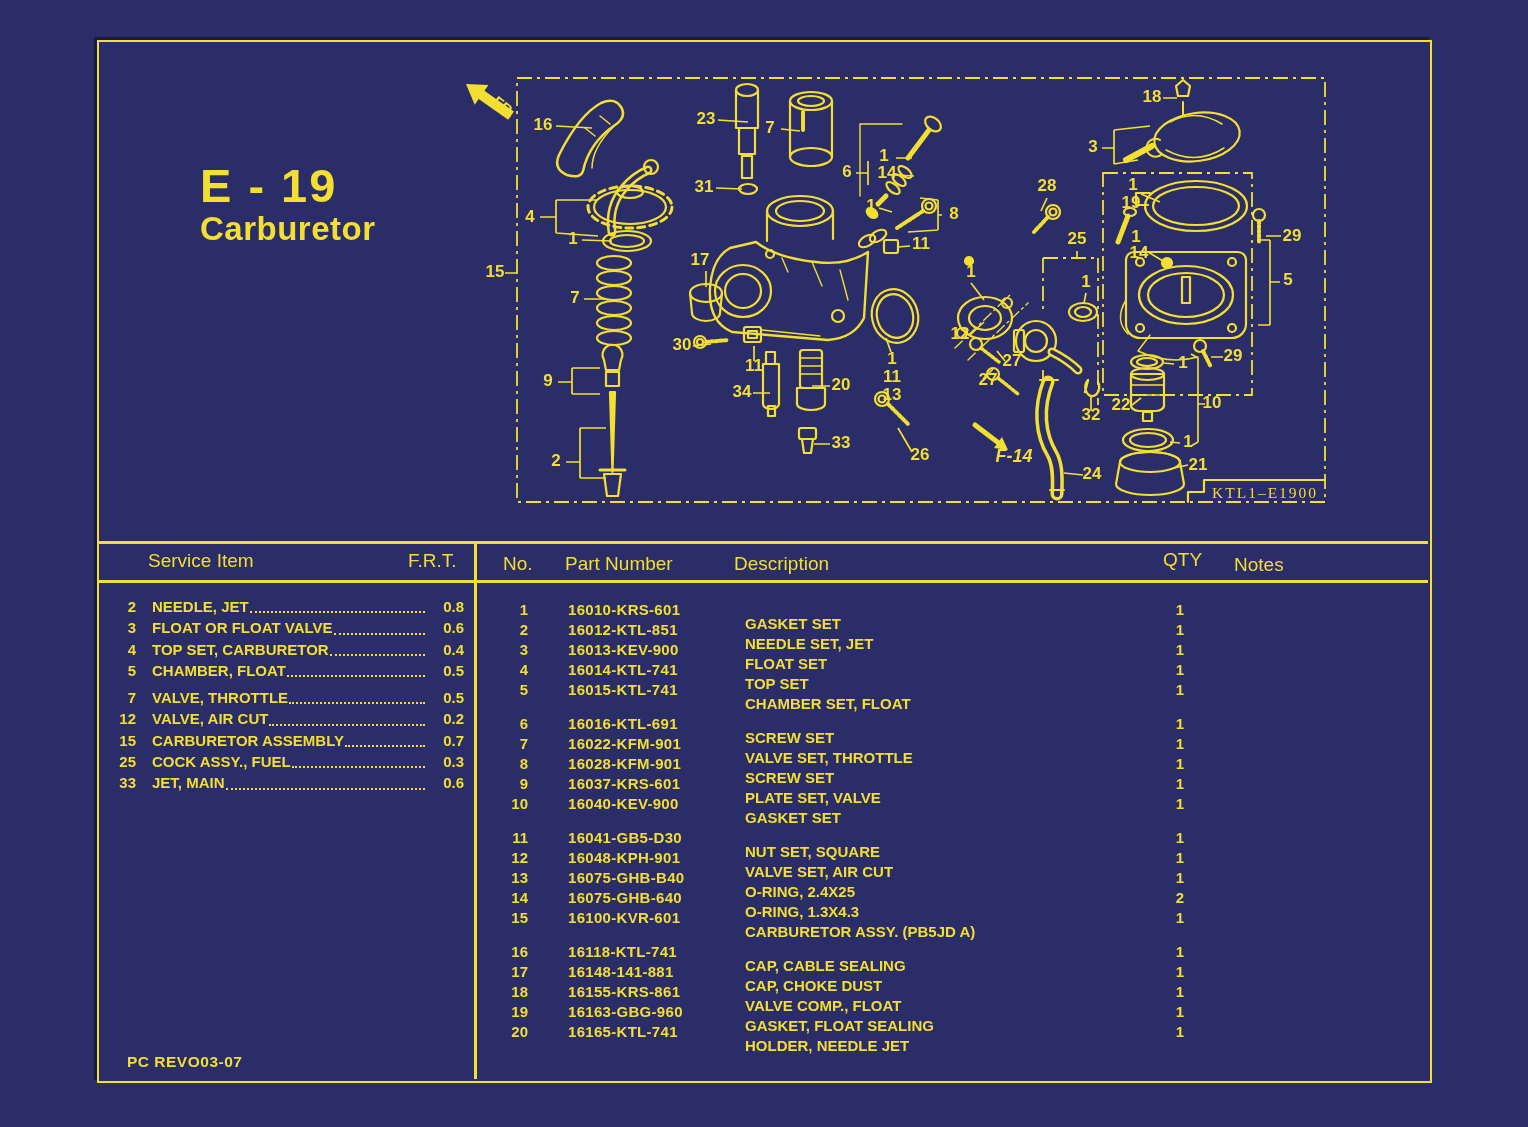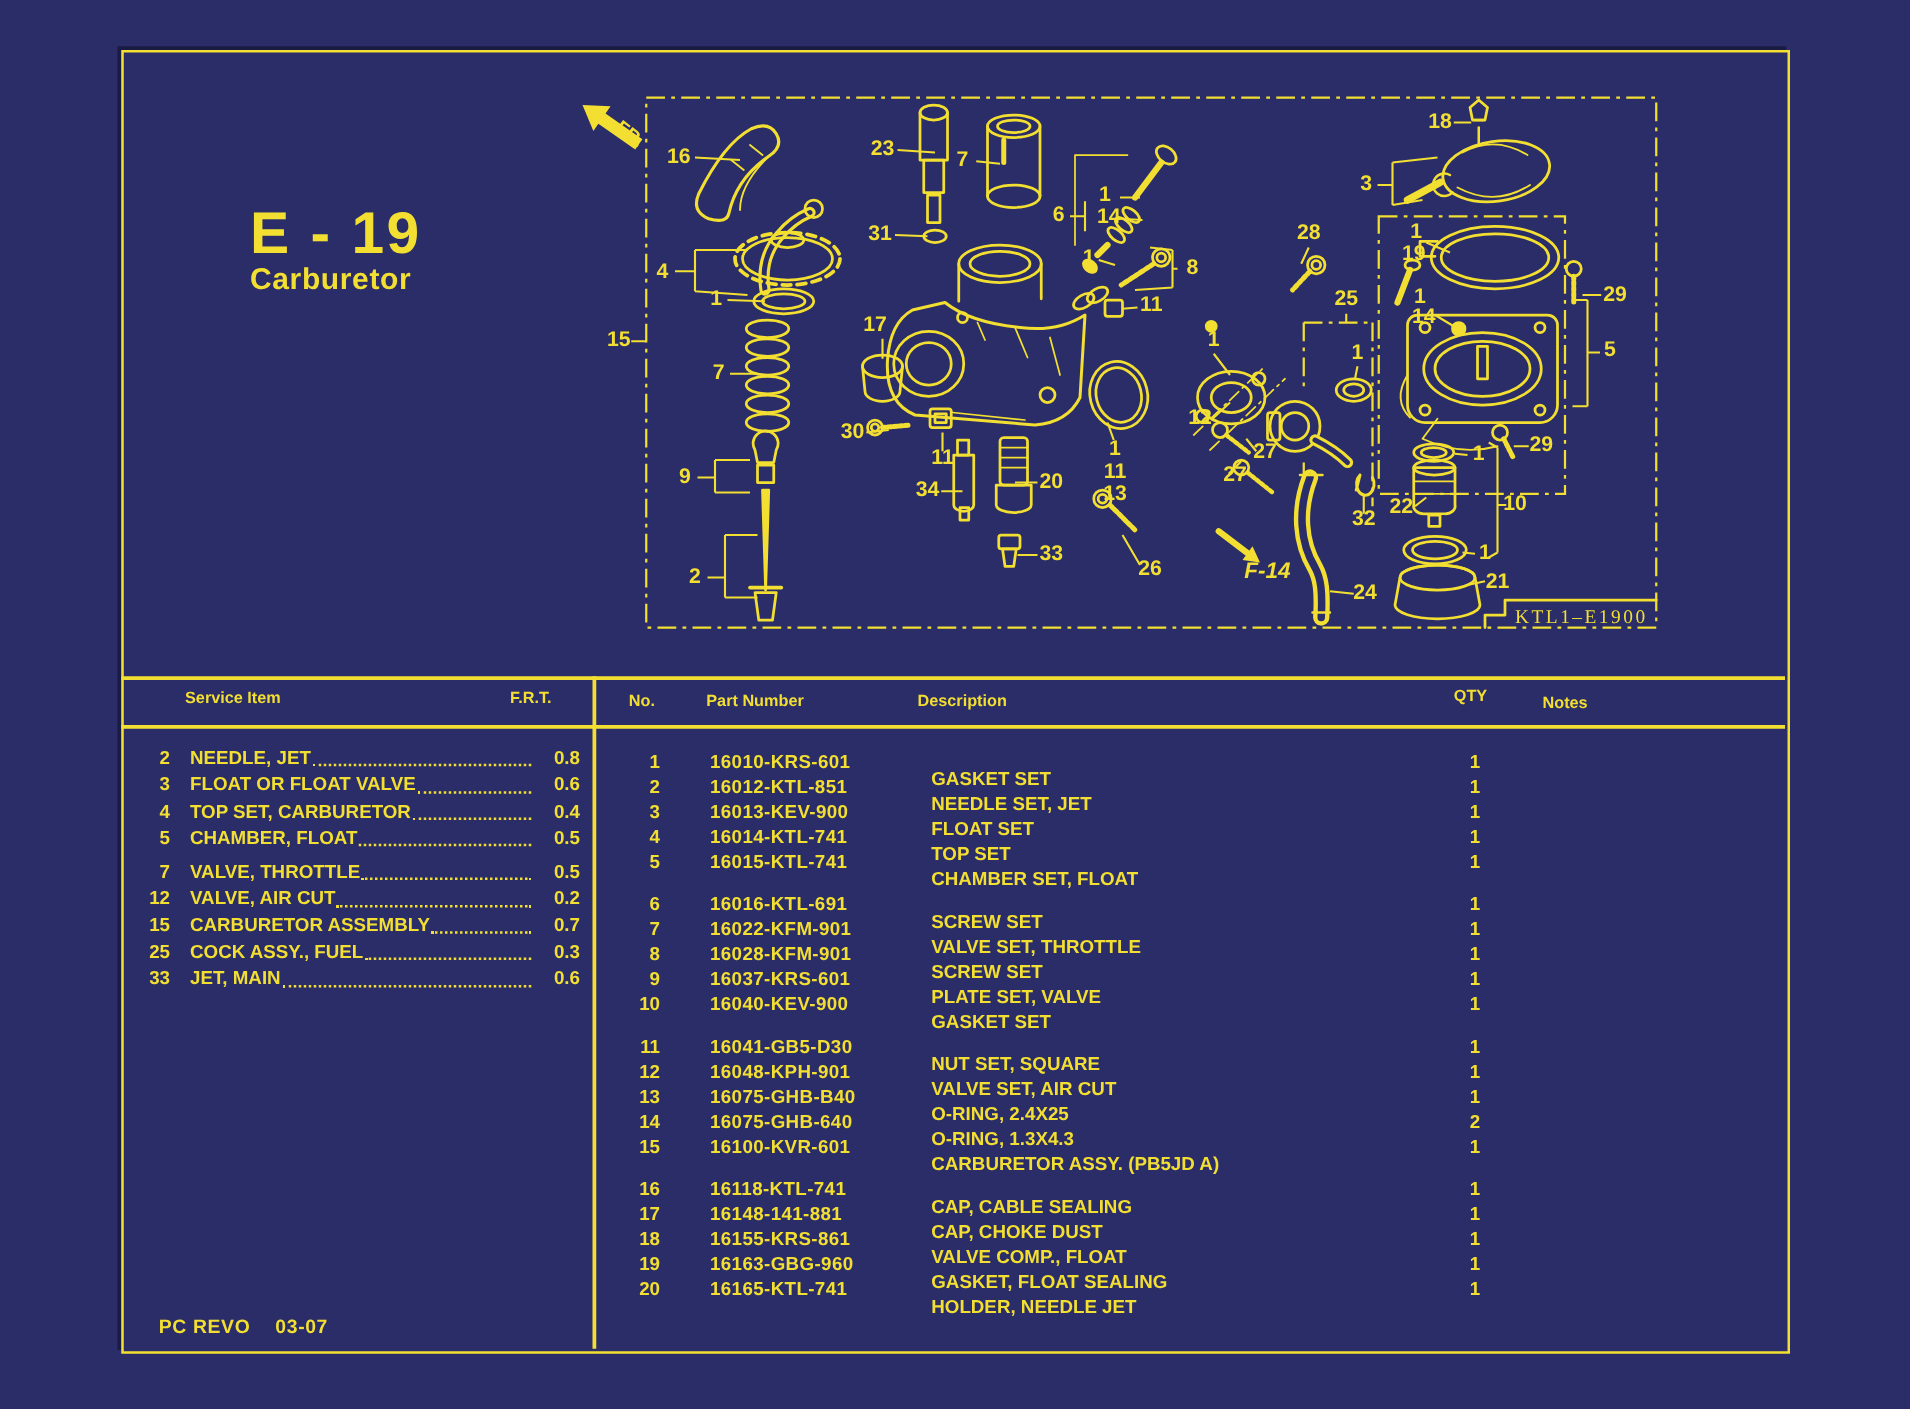--- a/index.html
+++ b/index.html
@@ -3,24 +3,24 @@
 <meta charset="utf-8">
 <style>
   html,body{margin:0;padding:0;background:#2b2d69;}
   .page{position:relative;width:1528px;height:1127px;background:#2b2d69;overflow:hidden;
         font-family:"Liberation Sans",sans-serif;color:#f2df31;}
   .frame{position:absolute;left:97px;top:40px;width:1331px;height:1039px;
          border:2.5px solid #f2df31;box-shadow:-3px -3px 0 rgba(12,12,34,.55);}
   .hline{position:absolute;background:#f2df31;height:2.5px;}
   .vline{position:absolute;background:#f2df31;width:2.5px;}
   .title-code{position:absolute;left:200px;top:158px;font-size:47px;font-weight:bold;letter-spacing:2px;}
-  .title-name{position:absolute;left:200px;top:210px;font-size:24px;font-weight:bold;letter-spacing:.5px;}
-  .hdr{position:absolute;font-size:13px;font-weight:bold;white-space:nowrap;}
+  .title-name{position:absolute;left:200px;top:210px;font-size:33px;font-weight:bold;letter-spacing:.5px;}
+  .hdr{position:absolute;font-size:19px;font-weight:normal;white-space:nowrap;}
   .footer{position:absolute;left:127px;top:1053px;font-size:15.5px;font-weight:bold;letter-spacing:.5px;}
-  .footer .date{margin-left:20px;}
+  .footer .date{}
   
   .service-body{position:absolute;left:108px;top:596px;width:356px;font-size:15px;font-weight:bold;}
   .sgroup + .sgroup{margin-top:6px;}
   .srow{display:flex;height:21.3px;line-height:21.3px;white-space:nowrap;}
   .sno{width:28px;text-align:right;margin-right:16px;flex:none;}
   .leader{flex:1;border-bottom:2.4px dotted #f2df31;margin:0 3px 4px 1px;align-self:flex-end;min-width:8px;}
   .sfrt{width:36px;text-align:right;flex:none;}
   
   .parts-body{position:absolute;left:490px;top:600px;width:940px;font-size:15px;font-weight:bold;}
   .pgroup + .pgroup{margin-top:14px;}

